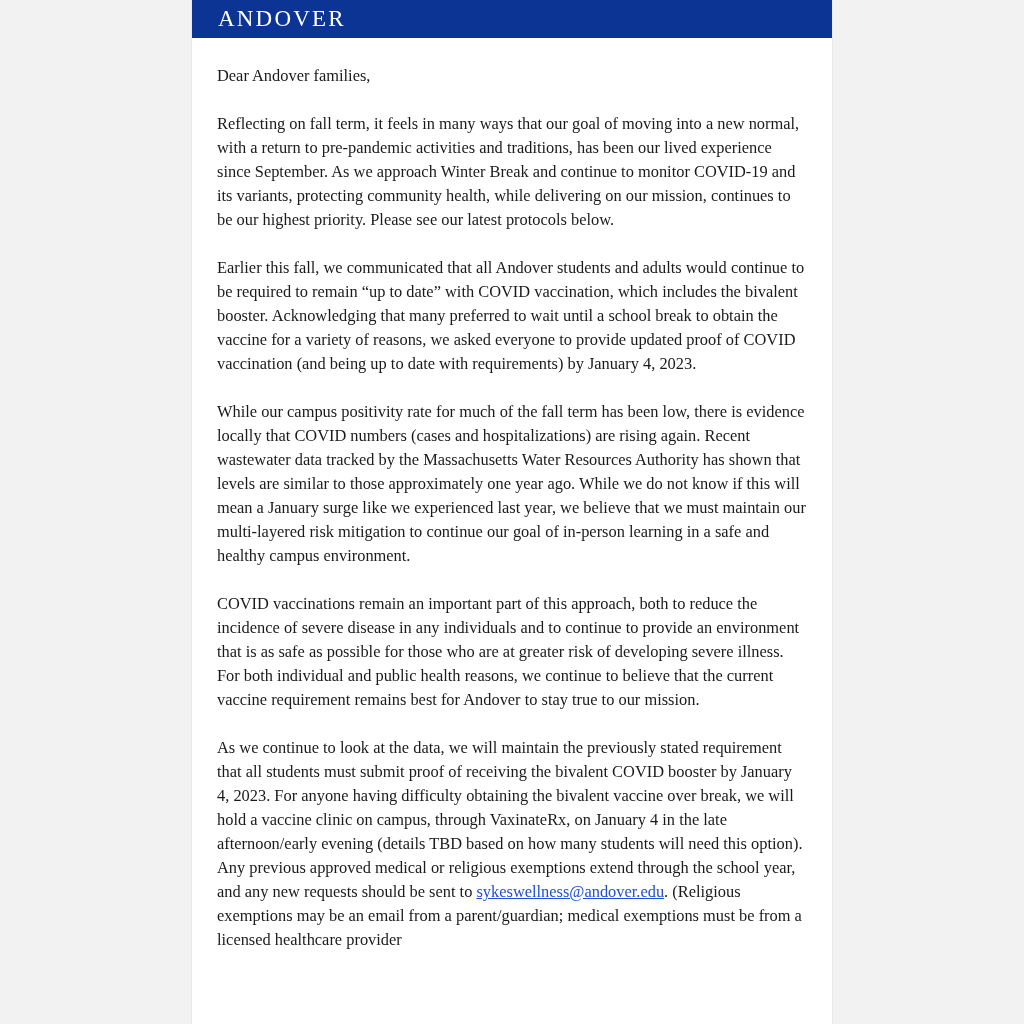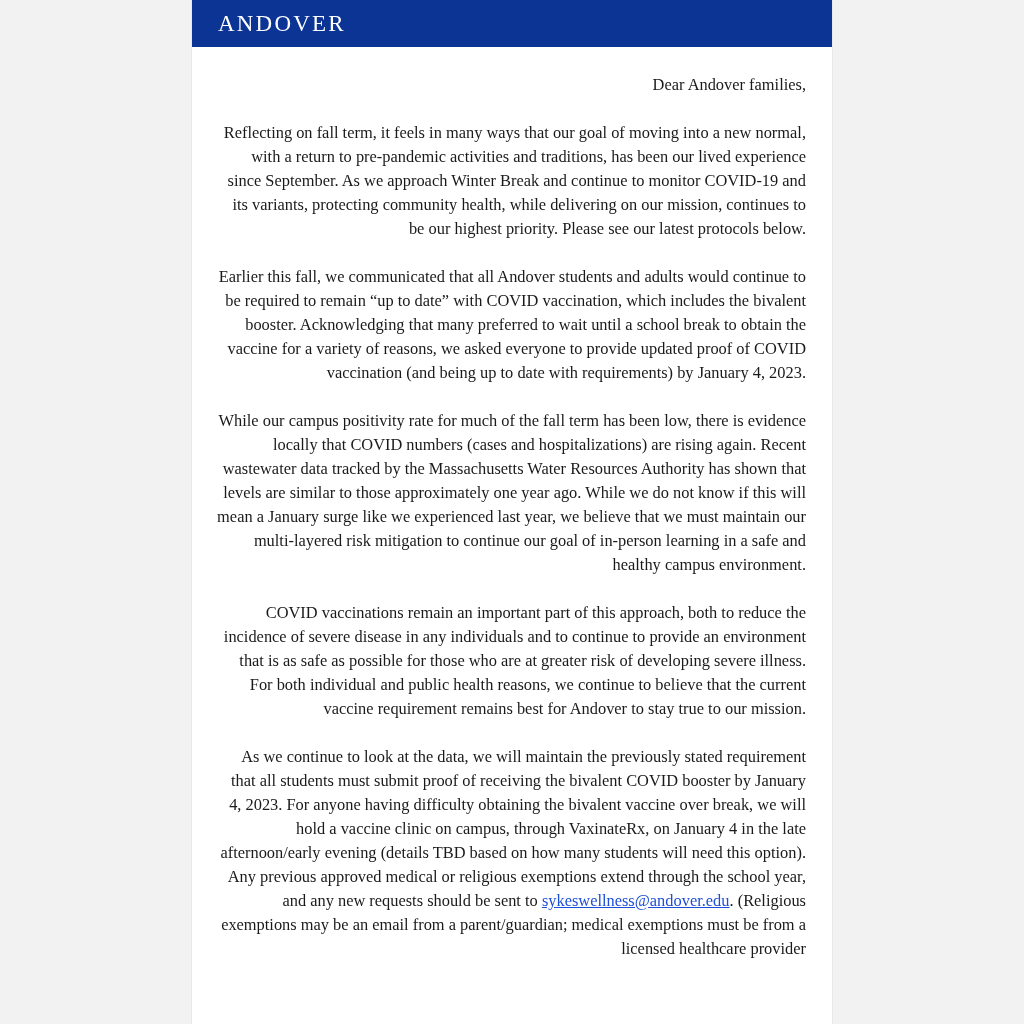--- a/index.html
+++ b/index.html
@@ -17,21 +17,21 @@
     position: absolute;
     left: 192px;
     top: 0;
     width: 640px;
     min-height: 1024px;
     background: #ffffff;
     box-shadow: 0 0 0 1px rgba(0,0,0,0.04);
   }
   .masthead {
     background: #0b3494;
-    height: 47px;
+    height: 38px;
     display: flex;
     align-items: center;
     padding: 0 0 0 26px;
     box-sizing: border-box;
   }
   .masthead-title {
     color: #ffffff;
     font-family: "Liberation Serif", serif;
     font-size: 23px;
     letter-spacing: 2.2px;
@@ -40,21 +40,21 @@
   .body-wrap {
     padding: 26px 26px 0 25px;
     box-sizing: border-box;
   }
   p.para {
     margin: 0 0 24px 0;
     font-size: 16.4px;
     line-height: 24px;
     color: #1a1a1a;
     font-family: "Liberation Serif", serif;
-    text-align: right;
+    text-align: left;
   }
   p.para:last-child {
     margin-bottom: 0;
   }
   a.inline-link {
     color: #1d4ed8;
     text-decoration: underline;
   }
 </style>
 </head>

